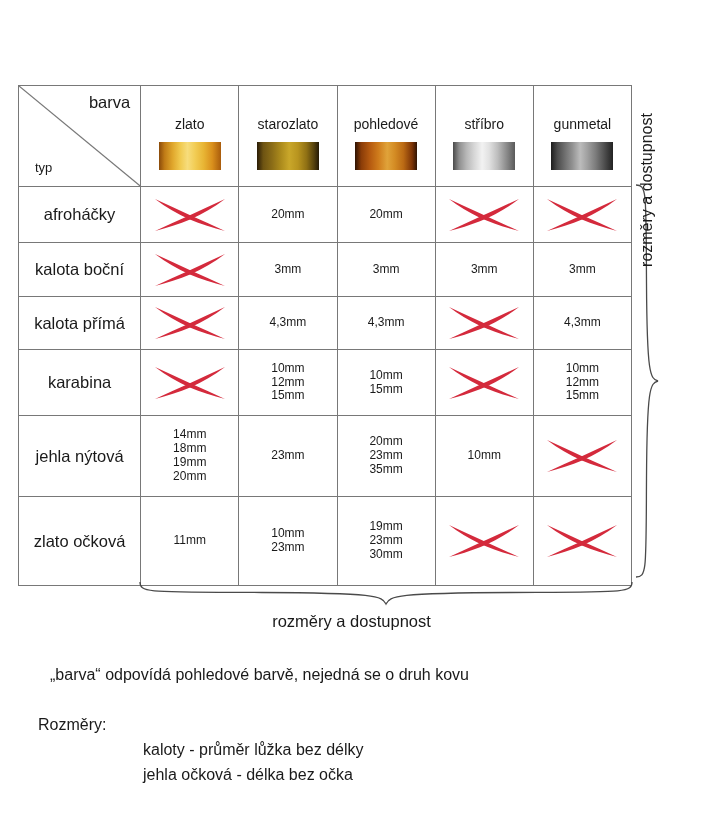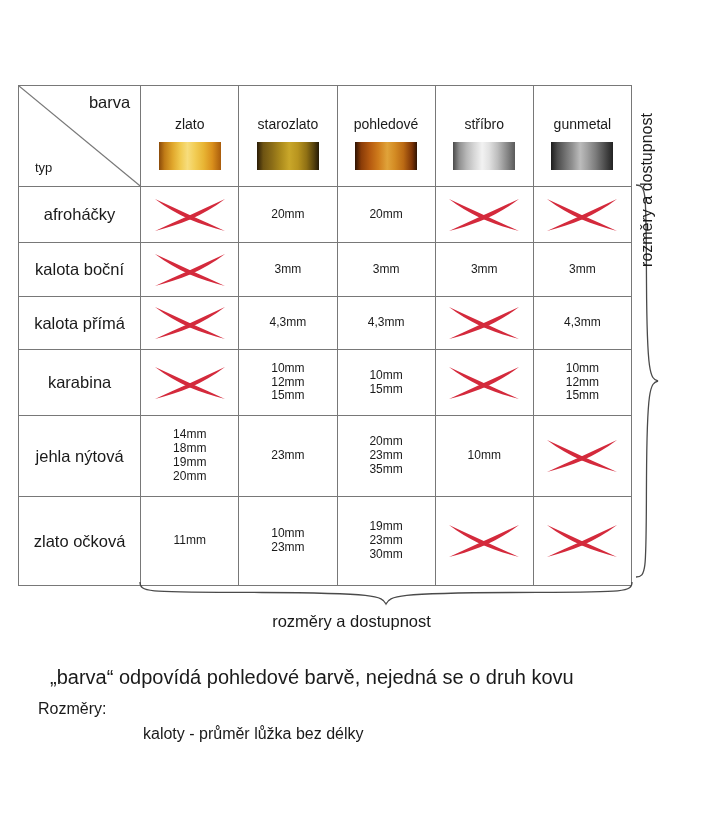--- a/index.html
+++ b/index.html
@@ -141,38 +141,39 @@
     width: 703px;
     text-align: center;
     font-size: 16.5px;
   }
 
   
   #note-color {
     position: absolute;
     left: 50px;
     top: 666px;
-    font-size: 20px;
+    font-size: 16px;
     white-space: nowrap;
   }
   #dims-block {
     position: absolute;
     left: 38px;
     top: 700px;
     font-size: 16px;
   }
   #dims-block .row {
     display: flex;
     align-items: flex-start;
     margin-bottom: 7px;
   }
   #dims-block .dims-label {
     width: 105px;
     flex: 0 0 105px;
     white-space: nowrap;
+    margin-top: 16px;
   }
   #dims-block .dims-text {
     white-space: nowrap;
   }
 </style>
 </head>
 <body>
 
 <table id="matrix-table">
   <colgroup>
@@ -423,13 +424,17 @@
 <div id="note-color">„barva“ odpovídá pohledové barvě, nejedná se o druh kovu</div>
 
 <div id="dims-block">
     <div class="row">
       <div class="dims-label">Rozměry:</div>
     </div>
     <div class="row">
       <div class="dims-label"></div>
       <div class="dims-text">kaloty - průměr lůžka bez délky</div>
     </div>
+    <div class="row">
+      <div class="dims-label"></div>
+      <div class="dims-text">jehla očková - délka bez očka</div>
+    </div>
   </div>
 
 </body></html>

